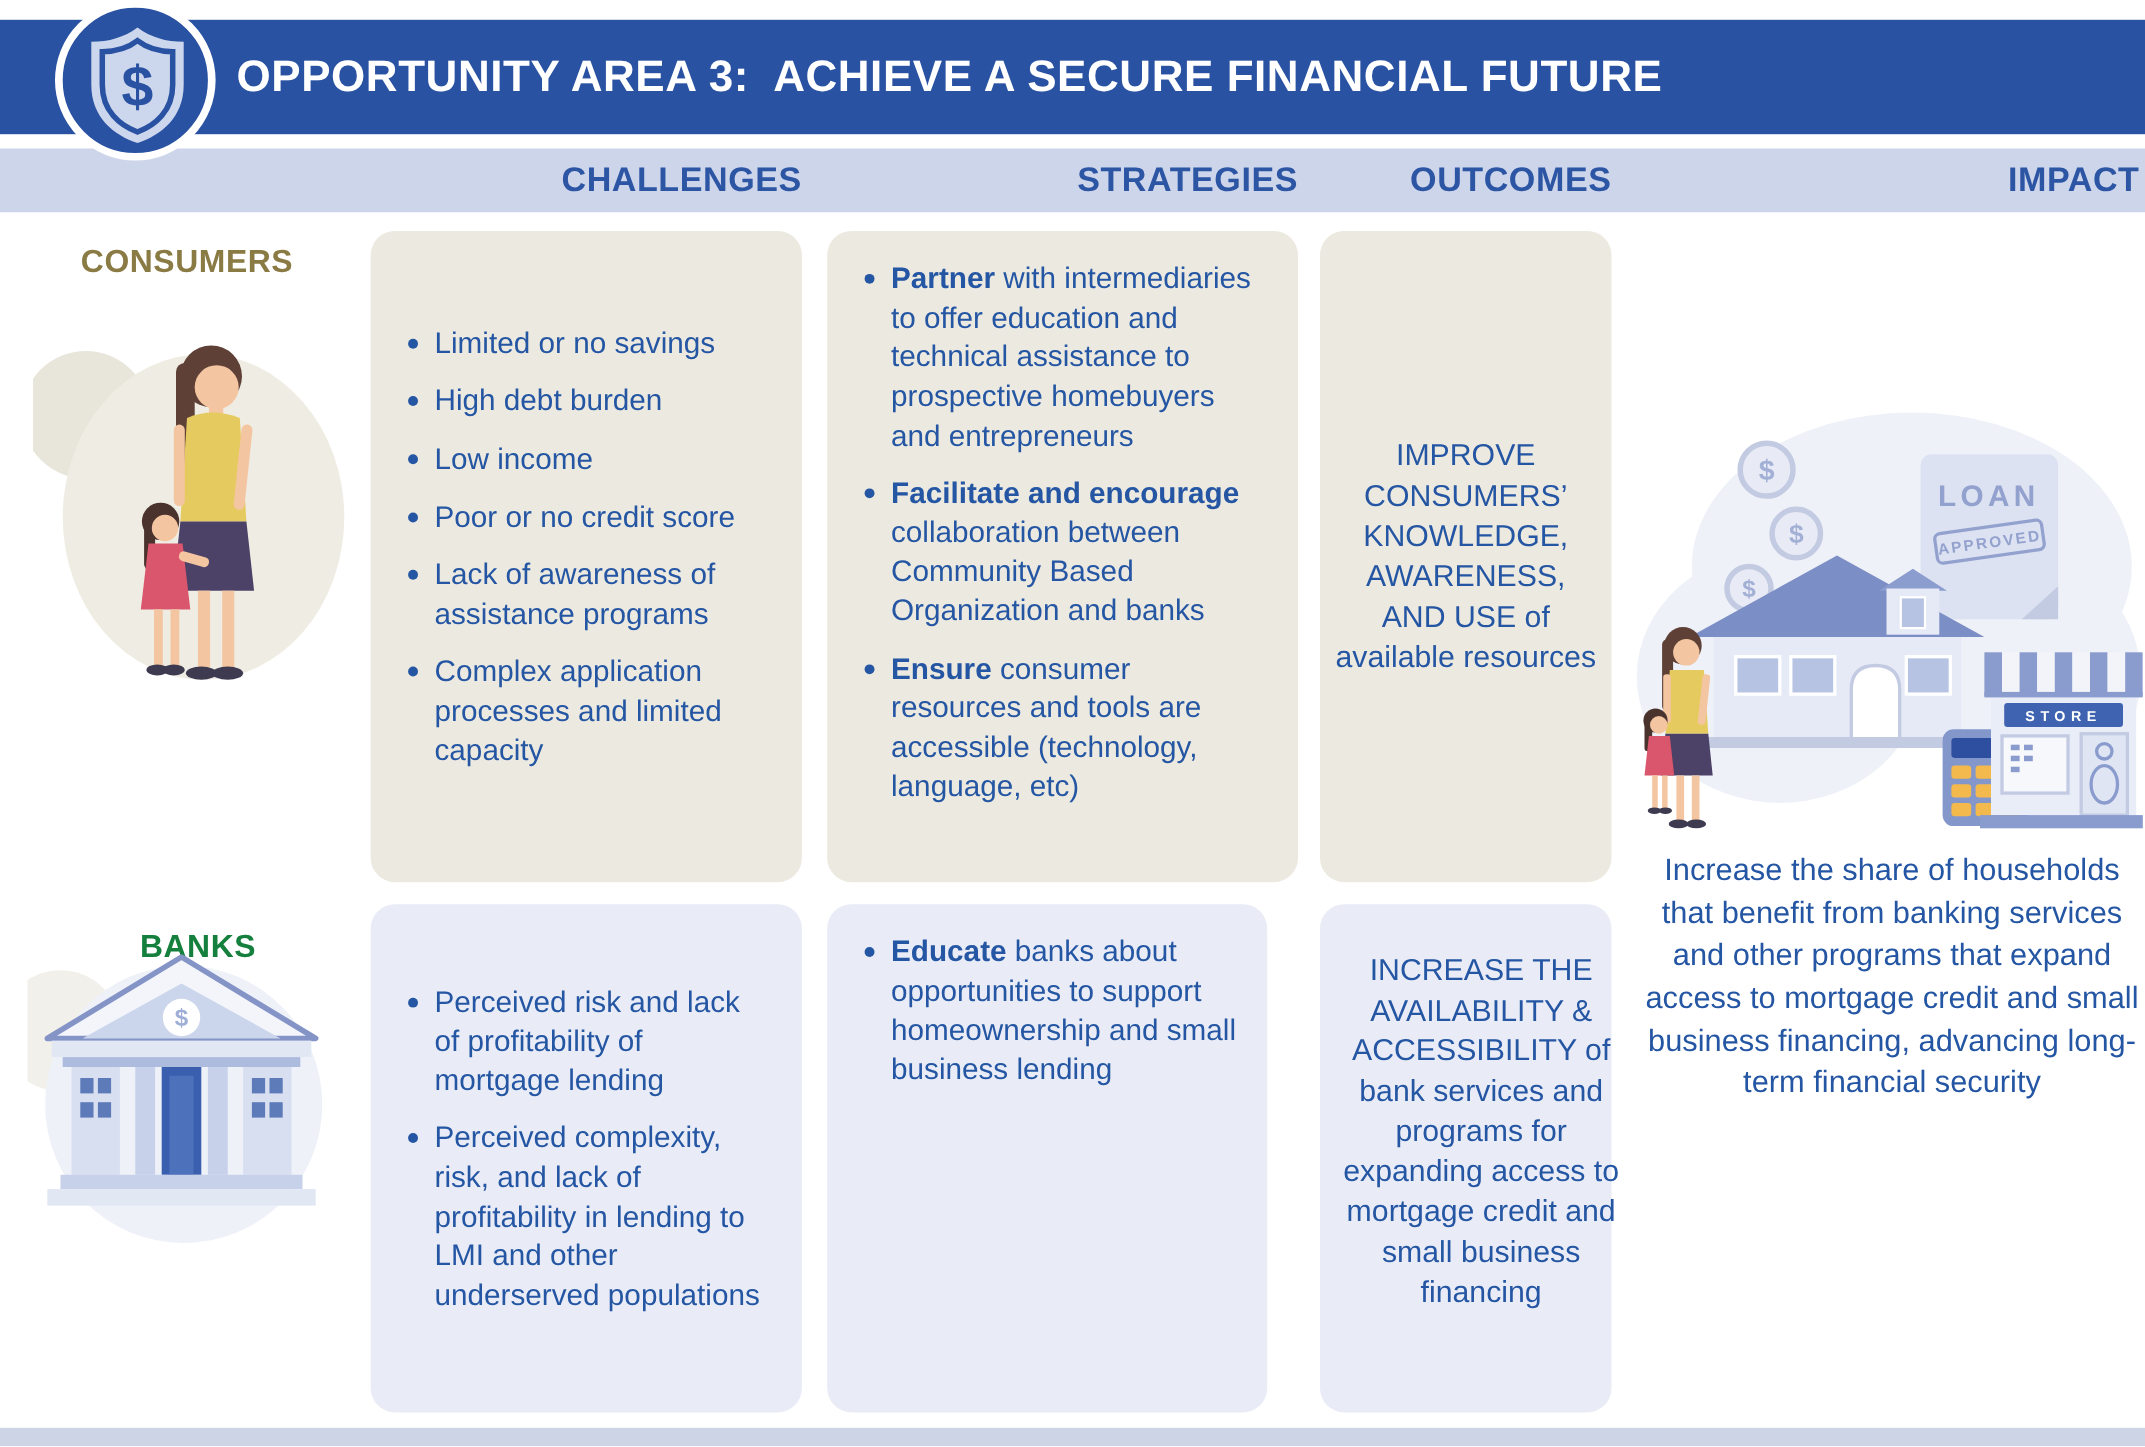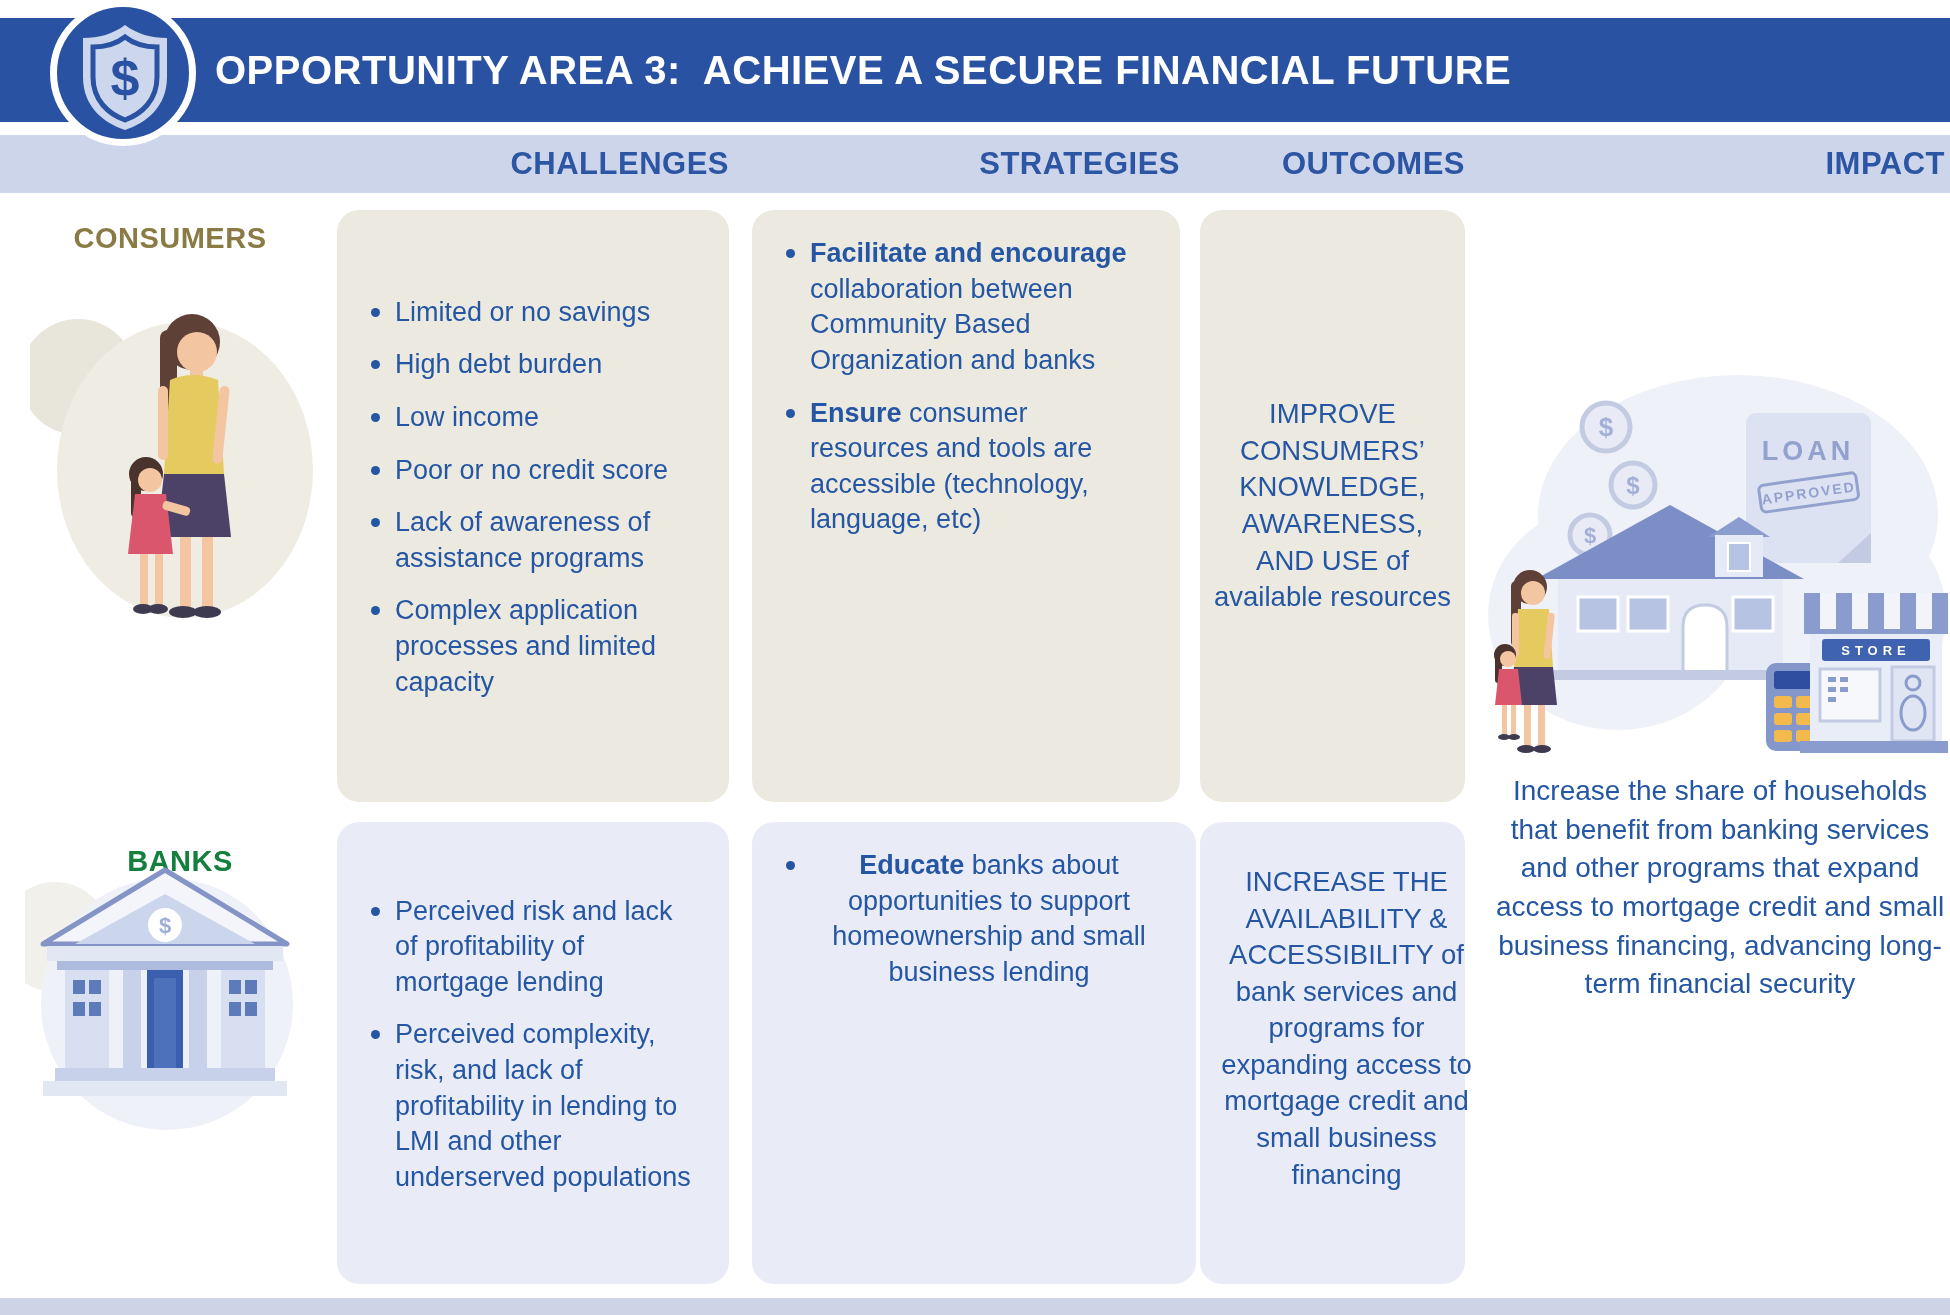--- a/index.html
+++ b/index.html
@@ -28,21 +28,21 @@
   .lbl-consumers{left:40px;width:260px;top:222px;color:#8A7B45;}
   .lbl-banks{left:40px;width:280px;top:845px;color:#15803d;}
   
   .box{position:absolute;border-radius:22px;box-sizing:border-box;color:#2456A3;}
   .beige{background:#ECE9E0;}
   .ltblue{background:#E9ECF6;}
   .b-cchal{left:337px;top:210px;width:392px;height:592px;display:flex;flex-direction:column;justify-content:center;}
   .b-cstrat{left:752px;top:210px;width:428px;height:592px;padding-top:26px;}
   .b-cout{left:1200px;top:210px;width:265px;height:592px;display:flex;align-items:center;}
   .b-bchal{left:337px;top:822px;width:392px;height:462px;display:flex;flex-direction:column;justify-content:center;}
-  .b-bstrat{left:752px;top:822px;width:444px;height:462px;padding-top:26px;text-align:center;}
+  .b-bstrat{left:752px;top:822px;width:400px;height:462px;padding-top:26px;}
   .b-bout{left:1200px;top:822px;width:265px;height:462px;padding-top:42px;}
   .box ul{list-style:none;margin:0;padding:0 28px 0 32px;}
   .box li{position:relative;padding-left:26px;font-size:27px;line-height:1.32;margin-bottom:17px;}
   .box li::before{content:"";position:absolute;left:2px;top:13px;width:9px;height:9px;border-radius:50%;background:#2456A3;}
   .box b{font-weight:700;}
   .outcome{margin:0;padding:0 14px;width:100%;text-align:center;font-size:27.5px;line-height:1.33;}
   .outcome b{font-weight:400;}
   
   .impact-text{position:absolute;left:1495px;top:772px;width:450px;text-align:center;
     color:#2456A3;font-size:28px;line-height:1.38;}
@@ -142,20 +142,21 @@
       <li>High debt burden</li>
       <li>Low income</li>
       <li>Poor or no credit score</li>
       <li>Lack of awareness of assistance programs</li>
       <li>Complex application processes and limited capacity</li>
     </ul>
   </div>
 
   <div class="box beige b-cstrat">
     <ul>
+      <li><b>Partner</b><span> with intermediaries to offer education and technical assistance to prospective homebuyers and entrepreneurs</span></li>
       <li><b>Facilitate and encourage</b><span> collaboration between Community Based Organization and banks</span></li>
       <li><b>Ensure</b><span> consumer resources and tools are accessible (technology, language, etc)</span></li>
     </ul>
   </div>
 
   <div class="box beige b-cout">
     <p class="outcome">
       <b>IMPROVE CONSUMERS’ KNOWLEDGE, AWARENESS, AND USE</b><span> of available resources</span>
     </p>
   </div>

